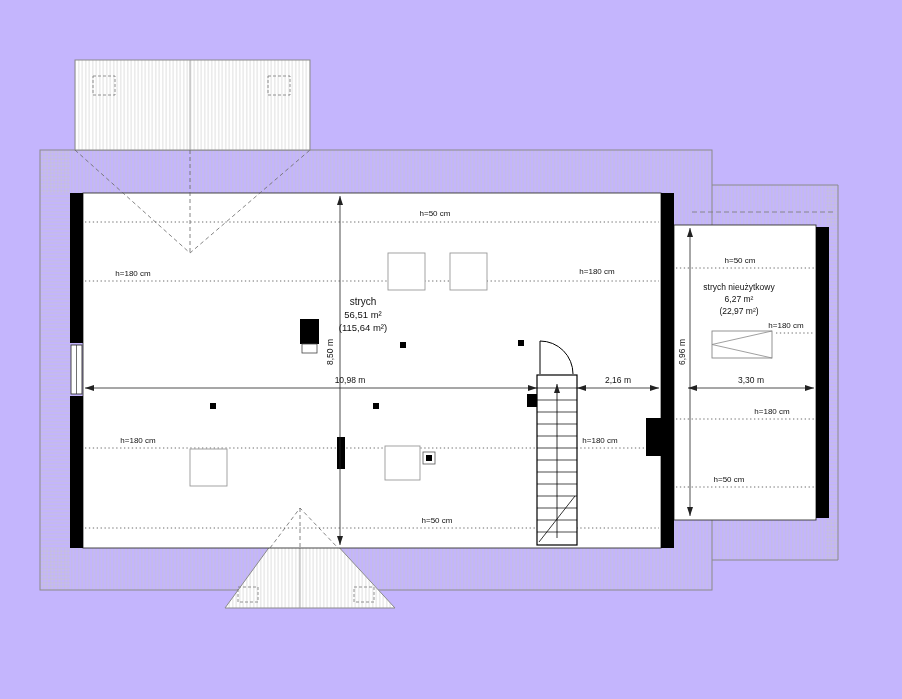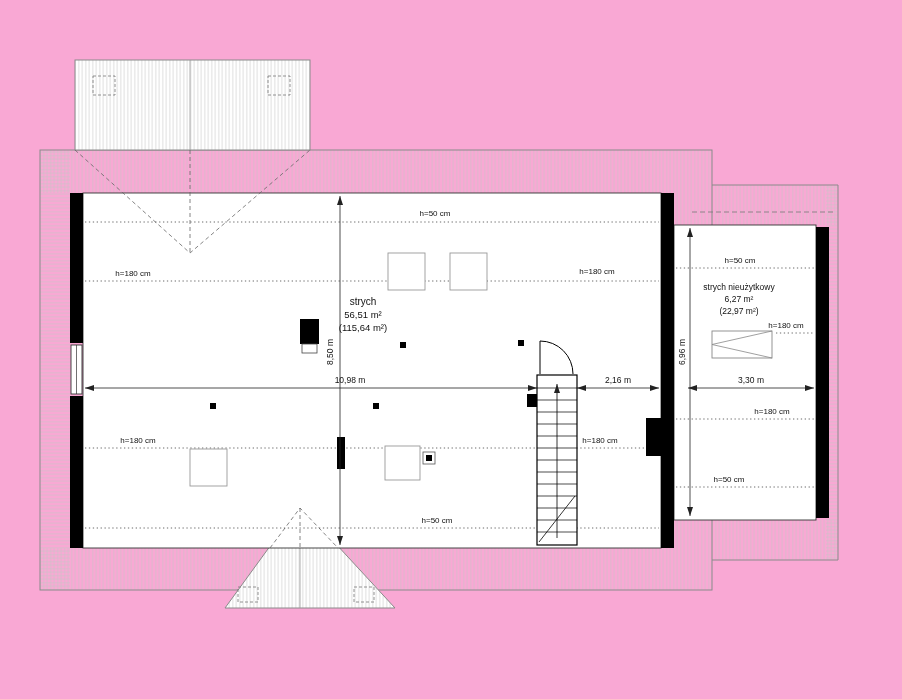--- a/index.html
+++ b/index.html
@@ -1,16 +1,16 @@
 <!DOCTYPE html>
 <html><head>
 <meta charset="utf-8">
 <style>
   html, body { margin: 0; padding: 0; background: #ffffff; }
-  .canvas { position: relative; width: 902px; height: 699px; background: #f9a8d4; overflow: hidden; }
+  .canvas { position: relative; width: 902px; height: 699px; background: #c4b5fd; overflow: hidden; }
   svg { display: block; }
   text { font-family: "Liberation Sans", "DejaVu Sans", sans-serif; fill: #111111; }
   .h-label   { font-size: 8px; }
   .dim-label { font-size: 8.5px; }
   .room-name { font-size: 10px; }
   .room-area { font-size: 9.5px; }
   .side-name { font-size: 8.5px; }
   .side-area { font-size: 8.5px; }
 </style>
 </head>

